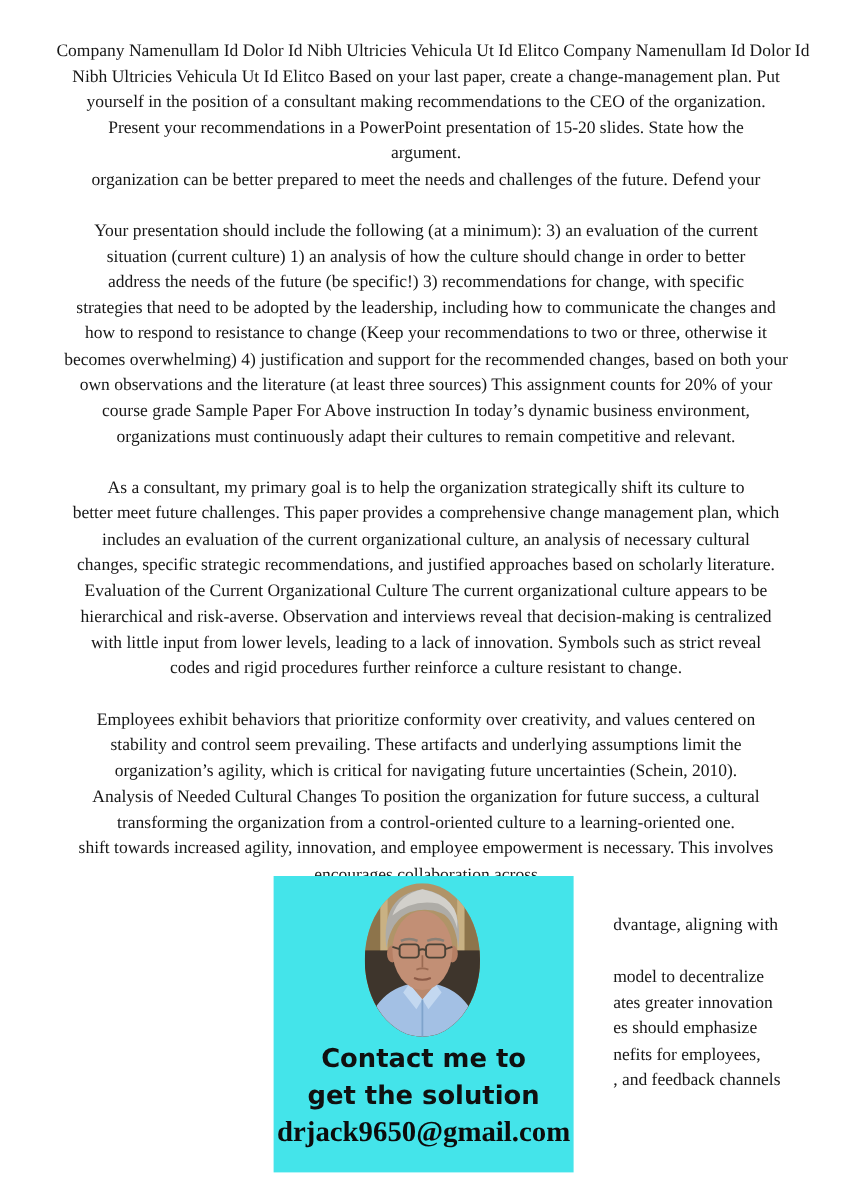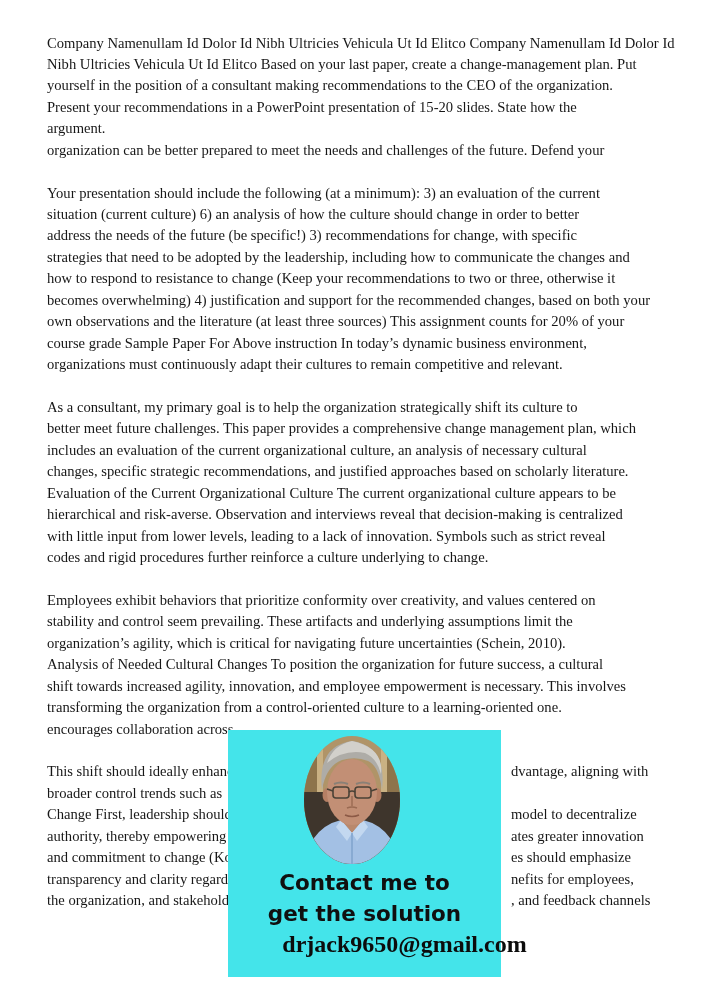--- a/index.html
+++ b/index.html
@@ -12,36 +12,35 @@
     color: #171717;
   }
   #doc {
     position: absolute;
     left: 47px; top: 32.5px;
     width: 616px;
     font-size: 14.6px;
     line-height: 21.45px;
   }
   .para { margin: 0 0 21.45px 0; }
-  .tline { white-space: nowrap; height: 21.45px; }
+  .tline { white-space: nowrap; height: 21.45px; text-align: center; }
   .tline.split { position: relative; }
   .frag-right {
     position: absolute;
     left: 431px; top: 0;
     white-space: nowrap;
     padding-left: 33px;
   }
   
   .ad-overlay {
     position: absolute;
     left: 228px; top: 730px;
     width: 250px; height: 247px;
     background: #44e4ea;
     z-index: 10;
-    padding-left: 23px;
   }
   .photo-wrap {
     position: absolute;
     left: 76px; top: 6px;
     width: 96px; height: 128px;
   }
   .photo-wrap svg { display: block; width: 96px; height: 128px; }
   .contact {
     position: absolute;
     left: 0; top: 137px; width: 100%;
@@ -54,63 +53,62 @@
   }
   .email {
     position: absolute;
     left: 0; top: 199px; width: 100%;
     text-align: center;
     font-family: "Liberation Serif", serif;
     font-weight: 700;
     font-size: 24px;
     line-height: 30px;
     color: #0c0c0c;
-    margin-left: 40px;
   }
 </style>
 </head>
 <body>
 
 <div id="doc">
     <div class="para">
       <div class="tline">Company Namenullam Id Dolor Id Nibh Ultricies Vehicula Ut Id Elitco Company Namenullam Id Dolor Id</div>
       <div class="tline">Nibh Ultricies Vehicula Ut Id Elitco Based on your last paper, create a change-management plan. Put</div>
       <div class="tline">yourself in the position of a consultant making recommendations to the CEO of the organization.</div>
       <div class="tline">Present your recommendations in a PowerPoint presentation of 15-20 slides. State how the</div>
       <div class="tline">argument.</div>
       <div class="tline">organization can be better prepared to meet the needs and challenges of the future. Defend your</div>
     </div>
     <div class="para">
       <div class="tline">Your presentation should include the following (at a minimum): 3) an evaluation of the current</div>
-      <div class="tline">situation (current culture) 6) an analysis of how the culture should change in order to better</div>
+      <div class="tline">situation (current culture) 1) an analysis of how the culture should change in order to better</div>
       <div class="tline">address the needs of the future (be specific!) 3) recommendations for change, with specific</div>
       <div class="tline">strategies that need to be adopted by the leadership, including how to communicate the changes and</div>
       <div class="tline">how to respond to resistance to change (Keep your recommendations to two or three, otherwise it</div>
       <div class="tline">becomes overwhelming) 4) justification and support for the recommended changes, based on both your</div>
       <div class="tline">own observations and the literature (at least three sources) This assignment counts for 20% of your</div>
       <div class="tline">course grade Sample Paper For Above instruction In today’s dynamic business environment,</div>
       <div class="tline">organizations must continuously adapt their cultures to remain competitive and relevant.</div>
     </div>
     <div class="para">
       <div class="tline">As a consultant, my primary goal is to help the organization strategically shift its culture to</div>
       <div class="tline">better meet future challenges. This paper provides a comprehensive change management plan, which</div>
       <div class="tline">includes an evaluation of the current organizational culture, an analysis of necessary cultural</div>
       <div class="tline">changes, specific strategic recommendations, and justified approaches based on scholarly literature.</div>
       <div class="tline">Evaluation of the Current Organizational Culture The current organizational culture appears to be</div>
       <div class="tline">hierarchical and risk-averse. Observation and interviews reveal that decision-making is centralized</div>
       <div class="tline">with little input from lower levels, leading to a lack of innovation. Symbols such as strict reveal</div>
-      <div class="tline">codes and rigid procedures further reinforce a culture underlying to change.</div>
+      <div class="tline">codes and rigid procedures further reinforce a culture resistant to change.</div>
     </div>
     <div class="para">
       <div class="tline">Employees exhibit behaviors that prioritize conformity over creativity, and values centered on</div>
       <div class="tline">stability and control seem prevailing. These artifacts and underlying assumptions limit the</div>
       <div class="tline">organization’s agility, which is critical for navigating future uncertainties (Schein, 2010).</div>
       <div class="tline">Analysis of Needed Cultural Changes To position the organization for future success, a cultural</div>
+      <div class="tline">transforming the organization from a control-oriented culture to a learning-oriented one.</div>
       <div class="tline">shift towards increased agility, innovation, and employee empowerment is necessary. This involves</div>
-      <div class="tline">transforming the organization from a control-oriented culture to a learning-oriented one.</div>
       <div class="tline">encourages collaboration across</div>
     </div>
     <div class="para">
       <div class="tline split"><span>This shift should ideally enhanc</span><span class="frag-right">dvantage, aligning with</span></div>
       <div class="tline split"><span>broader control trends such as</span></div>
       <div class="tline split"><span>Change First, leadership should</span><span class="frag-right">model to decentralize</span></div>
       <div class="tline split"><span>authority, thereby empowering e</span><span class="frag-right">ates greater innovation</span></div>
       <div class="tline split"><span>and commitment to change (Ko</span><span class="frag-right">es should emphasize</span></div>
       <div class="tline split"><span>transparency and clarity regardi</span><span class="frag-right">nefits for employees,</span></div>
       <div class="tline split"><span>the organization, and stakeholde</span><span class="frag-right">, and feedback channels</span></div>

